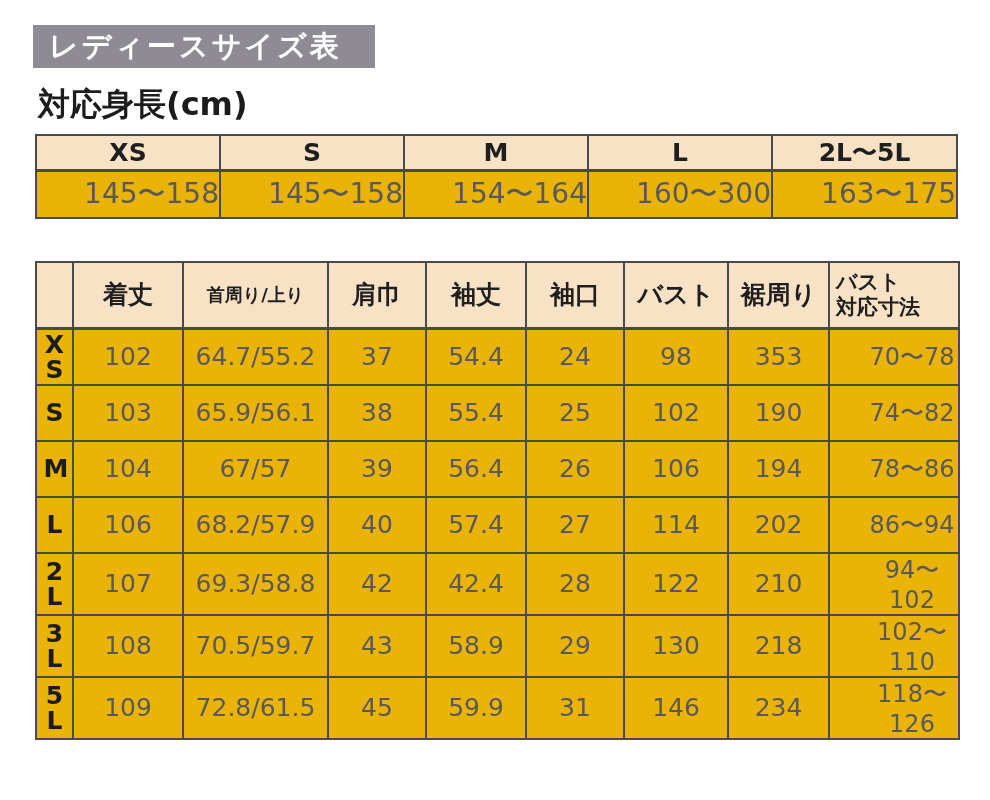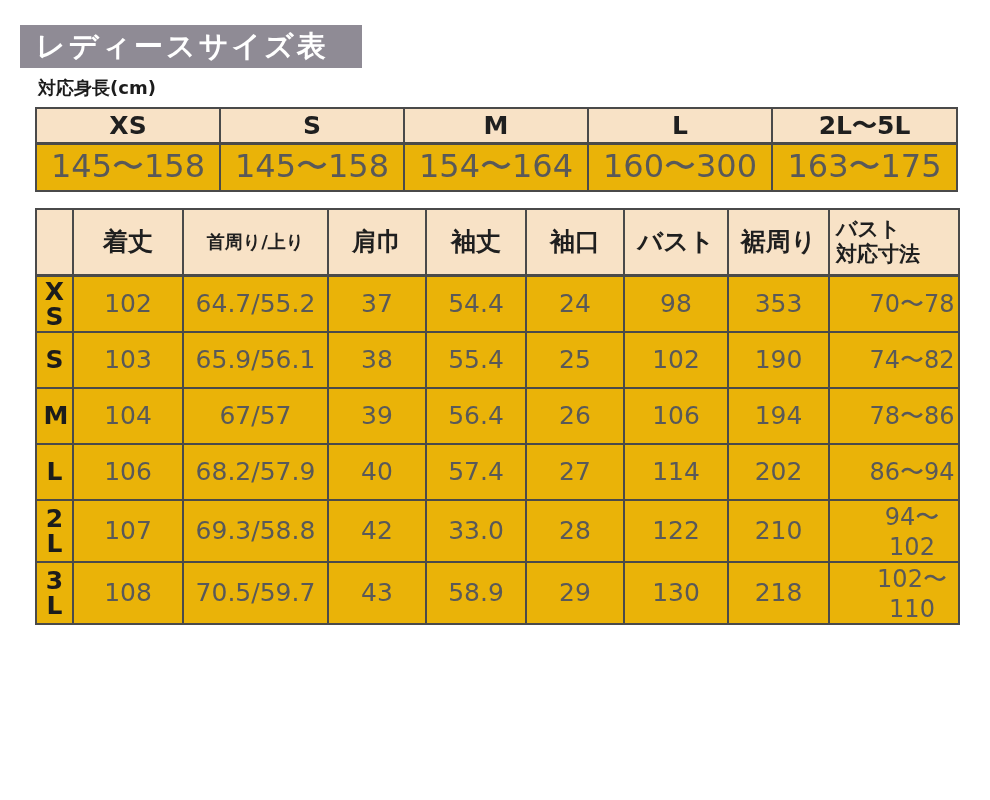--- a/index.html
+++ b/index.html
@@ -5,33 +5,33 @@
   * { margin: 0; padding: 0; box-sizing: border-box; }
   html, body { background: #ffffff; }
   body {
     width: 990px; height: 800px;
     font-family: "DejaVu Sans", sans-serif;
     overflow: hidden;
   }
   .page { position: relative; width: 990px; height: 800px; }
 
   .title-bar {
-    margin: 25px 0 0 20px;
+    margin: 25px 0 0 33px;
     width: 342px; height: 43px;
     background: #8F8B95;
     color: #ffffff;
     font-size: 29px; font-weight: bold;
     letter-spacing: 3px;
     line-height: 43px;
     padding-left: 16px;
   }
 
   .subtitle {
-    margin: 8px 0 7px 38px;
-    font-size: 18px; font-weight: bold;
+    margin: 15px 0 7px 38px;
+    font-size: 32px; font-weight: bold;
     color: #1c1c1c;
   }
 
   table {
     border-collapse: collapse;
     table-layout: fixed;
     margin-left: 35px;
     background: #eab308;
   }
   th, td {
@@ -45,24 +45,24 @@
     color: #1f1f1f;
     font-weight: bold;
     border-bottom-width: 3px;
     white-space: pre-line;
   }
   td { color: #595959; }
 
   
   .height-table { width: 921px; }
   .height-table th { height: 33px; font-size: 25px; }
-  .height-table td { height: 47px; font-size: 32px; }
+  .height-table td { height: 47px; font-size: 28px; text-align: right; }
 
   
-  .main-table { margin-top: 16px; width: 923px; }
+  .main-table { margin-top: 42px; width: 923px; }
   .main-table th { height: 67px; font-size: 25px; }
   .main-table th.th-neck { font-size: 18px; }
   .main-table th.th-bust-range {
     font-size: 21px; text-align: left; padding-left: 6px; line-height: 1.2;
   }
   .main-table td { height: 56px; font-size: 25px; }
   .main-table td.size-cell { color: #1c1c1c; font-weight: bold; padding: 0; }
   .size-inner {
     width: 22px; margin: 0 auto;
     word-break: break-all; line-height: 1.0;
@@ -186,35 +186,48 @@
         <td>202</td>
         <td class="last-col">86〜94</td>
       </tr>
       <tr>
         <td class="size-cell">
             <div class="size-inner">2L</div>
           </td>
         <td>107</td>
         <td>69.3/58.8</td>
         <td>42</td>
-        <td>33.0</td>
+        <td>42.4</td>
         <td>28</td>
         <td>122</td>
         <td>210</td>
         <td class="last-col">94〜102</td>
       </tr>
       <tr>
         <td class="size-cell">
             <div class="size-inner">3L</div>
           </td>
         <td>108</td>
         <td>70.5/59.7</td>
         <td>43</td>
         <td>58.9</td>
         <td>29</td>
         <td>130</td>
         <td>218</td>
         <td class="last-col">102〜110</td>
       </tr>
+      <tr>
+        <td class="size-cell">
+            <div class="size-inner">5L</div>
+          </td>
+        <td>109</td>
+        <td>72.8/61.5</td>
+        <td>45</td>
+        <td>59.9</td>
+        <td>31</td>
+        <td>146</td>
+        <td>234</td>
+        <td class="last-col">118〜126</td>
+      </tr>
     </tbody>
   </table>
 
 </div>
 
 </body></html>

